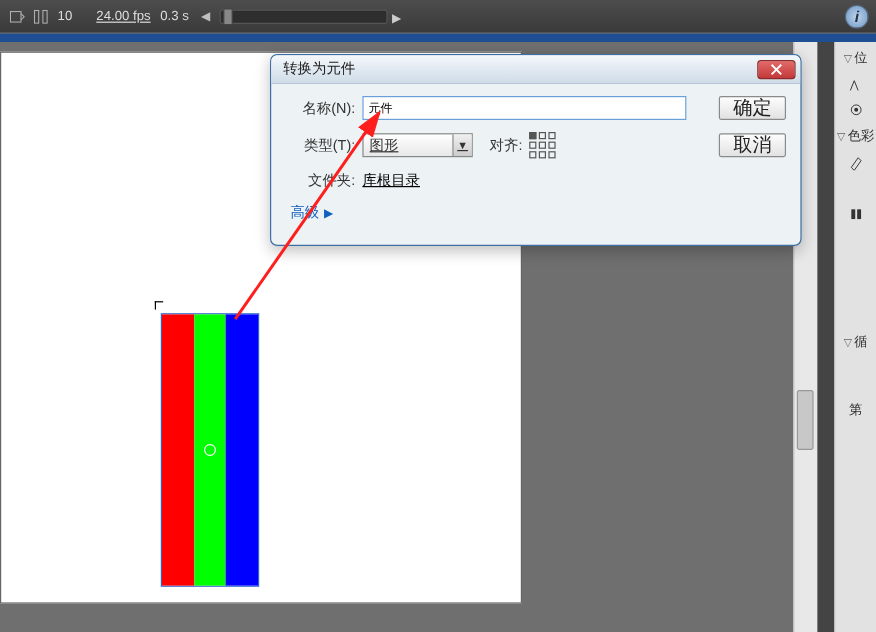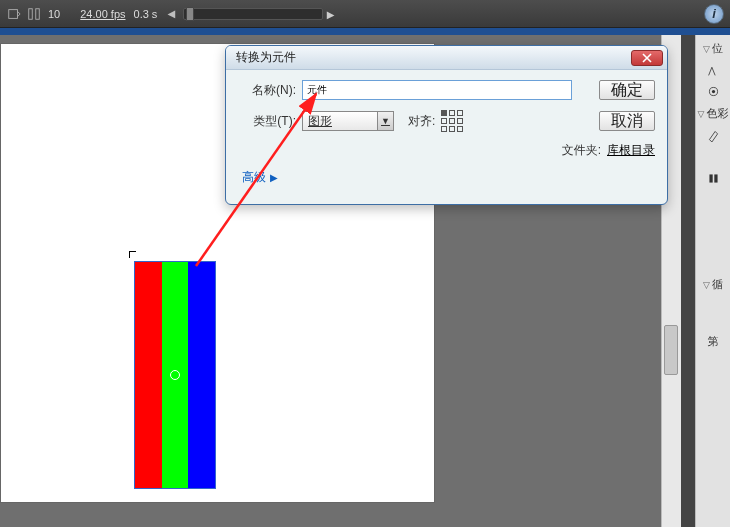--- a/index.html
+++ b/index.html
@@ -43,21 +43,21 @@
   .panel-item svg { width:13px; height:13px; }
   .tri { font-size:9px; color:#666; }
   .panel-label { writing-mode: horizontal-tb; font-size:11px; }
 
   
   .dialog { position:absolute; left:225px; top:45px; width:443px; height:160px; background:#edf3f4; border:1px solid #3d6ea5; border-radius:6px; box-shadow:0 4px 12px rgba(0,0,0,.25); overflow:hidden; }
   .dlg-title { height:24px; background:linear-gradient(#f4f8fb,#cfdce8); display:flex; align-items:center; padding:0 4px 0 10px; font-size:12px; color:#222; border-bottom:1px solid #b4c6d8; }
   .dlg-title .title-text { flex:1; }
   .dlg-close { width:32px; height:16px; background:linear-gradient(#e46a6a,#c33939); border:1px solid #8b2b2b; border-radius:3px; display:flex; align-items:center; justify-content:center; color:#fff; font-size:11px; }
   .dlg-body { padding:10px 12px 8px 16px; font-size:12px; color:#333; position:relative; }
-  .row { display:flex; align-items:center; margin-bottom:10px; gap:6px;justify-content:flex-end; }
+  .row { display:flex; align-items:center; margin-bottom:10px; gap:6px; }
   .row .lbl { width:54px; text-align:right; }
   .text-input { width:270px; height:20px; border:1px solid #6aa0d8; padding:0 4px; font-size:10px; background:#fff; }
   .btn { width:56px; height:20px; background:linear-gradient(#fdfdfd,#e2e2e2); border:1px solid #8a8a8a; border-radius:2px; font-size:16px; display:flex; align-items:center; justify-content:center; color:#222; }
   .select { width:92px; height:20px; display:flex; align-items:center; border:1px solid #888; background:linear-gradient(#fff,#e8e8e8); font-size:12px;text-decoration:underline; }
   .select .sel-text { flex:1; padding:0 5px; }
   .select .sel-btn { width:16px; height:100%; background:linear-gradient(#f0f0f0,#ccc); border-left:1px solid #888; display:flex; align-items:center; justify-content:center; font-size:9px; }
   .align-grid { display:grid; grid-template: repeat(3,6px)/repeat(3,6px); gap:2px; }
   .align-grid span { border:1px solid #555; }
   .align-grid span.fill { background:#555; }
   .link { color:#000000; text-decoration:underline; cursor:pointer; }

